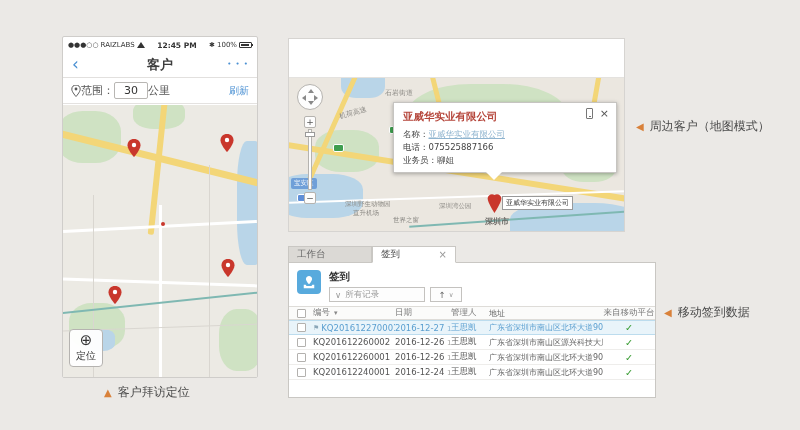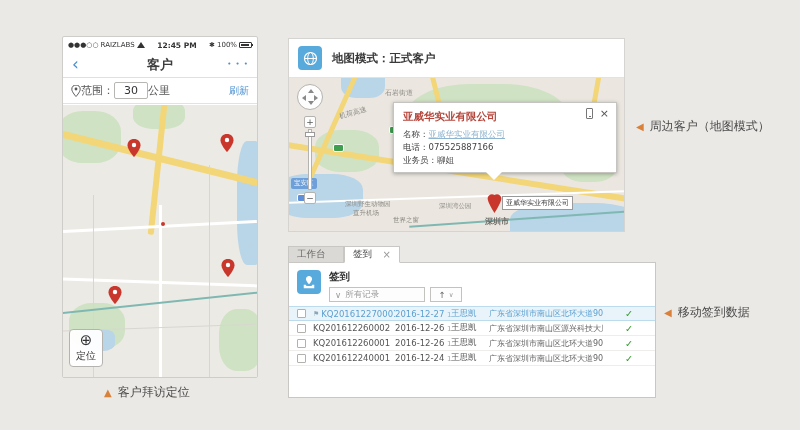--- a/index.html
+++ b/index.html
@@ -74,21 +74,21 @@
   .popup-link { color:#8fb4cf; text-decoration:underline; cursor:pointer; }
   .popup-tools { position:absolute; top:5px; right:7px; display:flex; align-items:center; gap:7px; }
   .phone-glyph { width:7px; height:11px; border:1px solid #777; border-radius:1px; position:relative; cursor:pointer; }
   .phone-glyph::after { content:""; position:absolute; left:2px; bottom:1px; width:2px; height:1px; background:#777; }
   .popup-close { font-size:11px; color:#555; line-height:1; cursor:pointer; }
   .pin-label { position:absolute; background:#fff; border:1px solid #999; font-size:7px; color:#444; padding:1px 3px; white-space:nowrap; }
 
   
   .cpanel { position:absolute; left:288px; top:246px; width:368px; height:152px; }
   .tabs { height:17px; display:flex; }
-  .tab { width:56px; font-size:9.5px; display:flex; align-items:center; padding:0 8px; border:1px solid #c9c7c3; cursor:pointer; }
+  .tab { width:84px; font-size:9.5px; display:flex; align-items:center; padding:0 8px; border:1px solid #c9c7c3; cursor:pointer; }
   .tab.inactive { background:#dbd9d5; color:#666; }
   .tab.active { background:#fff; color:#444; border-bottom:1px solid #fff; position:relative; z-index:2; justify-content:space-between; }
   .tab-close { color:#999; font-size:10px; cursor:pointer; }
   .cbody { position:absolute; left:0; top:16px; right:0; bottom:0; background:#fff; border:1px solid #c9c7c3; }
   .chead { display:flex; gap:8px; padding:7px 8px 4px 8px; }
   .chead .blue-icon { width:24px; height:24px; }
   .chead-right { flex:1; }
   .ctitle { font-size:10.5px; font-weight:bold; color:#333; margin-bottom:3px; }
   .ctl-row { display:flex; gap:5px; }
   .filter-box { width:96px; height:15px; border:1px solid #c4c2bf; background:#fdfdfd; font-size:8.5px; color:#999; display:flex; align-items:center; gap:4px; padding:0 5px; cursor:pointer; }
@@ -189,30 +189,20 @@
         <span class="locate-text">定位</span>
       </div>
     </div>
   </div>
   <div class="caption" style="left:104px;top:384px;">
     <span class="cap-tri">▲</span>
     <span>客户拜访定位</span>
   </div>
 
   <div class="mpanel">
-    <div class="mheader">
-      <span class="blue-icon">
-        <svg width="15" height="15" viewBox="0 0 15 15">
-            <circle cx="7.5" cy="7.5" r="6" fill="none" stroke="#fff" stroke-width="1.2"></circle>
-            <ellipse cx="7.5" cy="7.5" rx="2.8" ry="6" fill="none" stroke="#fff" stroke-width="1"></ellipse>
-            <line x1="1.5" y1="7.5" x2="13.5" y2="7.5" stroke="#fff" stroke-width="1"></line>
-          </svg>
-      </span>
-      <span class="mtitle">地图模式：正式客户</span>
-    </div>
     <div class="rmap">
       <div class="park" style="left:118px;top:6px;width:160px;height:76px;"></div>
       <div class="park" style="left:26px;top:52px;width:64px;height:42px;"></div>
       <div class="water" style="left:52px;top:-12px;width:44px;height:32px;"></div>
       <div class="water" style="left:-12px;top:96px;width:86px;height:44px;"></div>
       <div class="water" style="right:-16px;bottom:-18px;width:130px;height:46px;"></div>
       <div class="park" style="right:8px;top:70px;width:54px;height:34px;"></div>
       <div class="road-y" style="left:-20px;top:92px;width:390px;height:6px;transform:rotate(9deg);"></div>
       <div class="road-y" style="left:40px;top:-8px;width:5px;height:120px;transform:rotate(24deg);"></div>
       <div class="road-y" style="left:150px;top:-20px;width:5px;height:110px;transform:rotate(-14deg);"></div>
@@ -293,20 +283,33 @@
             </div>
             <div class="export-btn">
               <span>↑</span>
               <span class="dd">∨</span>
             </div>
           </div>
         </div>
       </div>
 
       <div class="grid">
+        <div class="grow head">
+          <span class="c-cb">
+              <span class="cb"></span>
+            </span>
+          <span class="c-id">
+              <span>编号</span>
+              <span class="sort-caret">▾</span>
+            </span>
+          <span class="c-date">日期</span>
+          <span class="c-person">管理人</span>
+          <span class="c-addr">地址</span>
+          <span class="c-plat">来自移动平台</span>
+        </div>
 
         <div class="grow sel">
           <span class="c-cb">
               <span class="cb"></span>
             </span>
           <span class="c-id">
               <span class="rowpin">⚑</span>
               <span>KQ201612270001</span>
             </span>
           <span class="c-date"><span>2016-12-27</span> <span class="t">10:53</span></span>

